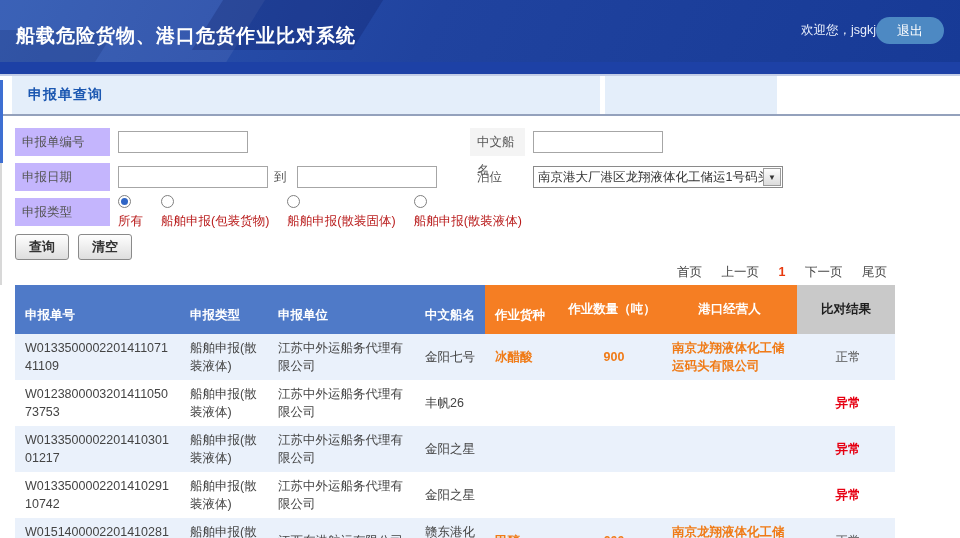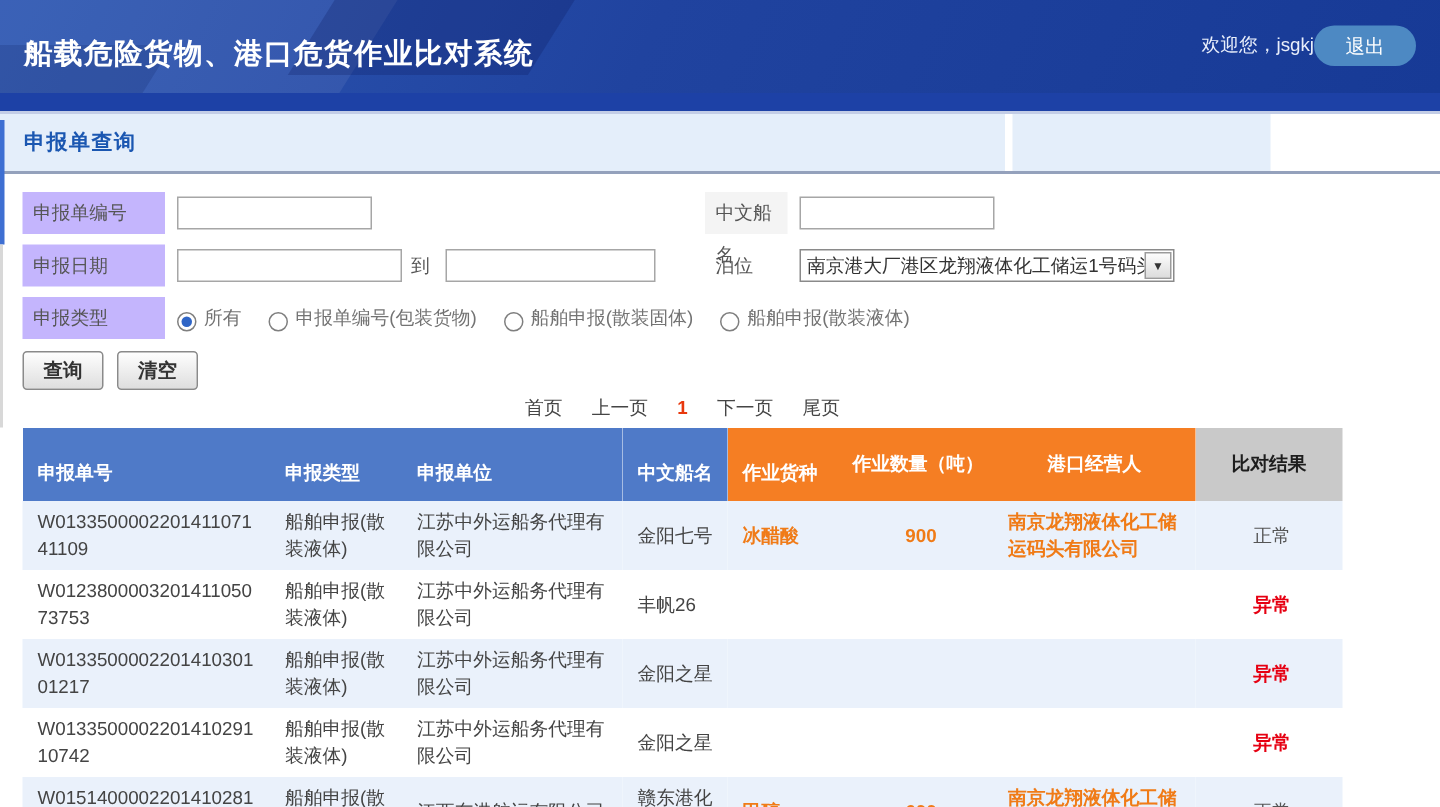--- a/index.html
+++ b/index.html
@@ -34,21 +34,21 @@
   .header-right { position:absolute; right:16px; top:17px; display:flex; align-items:center; }
   .welcome { color:#e9effb; font-size:12.5px; }
   .logout-btn {
     background:#4d89c3; color:#fff; font-size:13px; line-height:1;
     padding:7px 21px; border-radius:14px; border:none; cursor:pointer;
   }
 
   
   .top-bar { height:14px; background:#1d41a6; border-bottom:2px solid #c3cde6; }
   .tabs-row { height:40px; background:#fff; border-bottom:2px solid #94a1bc; display:flex; }
-  .tab-main { width:670px; background:#e4eefa; display:flex; align-items:center; }
+  .tab-main { margin-left:12px; width:588px; background:#e4eefa; display:flex; align-items:center; }
   .section-title { color:#1b57b1; font-weight:bold; font-size:14px; padding-left:16px; letter-spacing:1px; }
   .tab-side { margin-left:5px; width:172px; background:#e4eefa; }
 
   
   .left-strip-blue { position:absolute; left:0; top:80px; width:3px; height:83px; background:#3e6fd2; }
   .left-strip-gray { position:absolute; left:0; top:163px; width:2px; height:122px; background:#d8d8d8; }
 
   
   .form-area { position:relative; padding:12px 0 0 15px; }
   .form-row { position:relative; display:flex; align-items:center; height:28px; margin-bottom:7px; }
@@ -74,38 +74,38 @@
   }
   .select-text { flex:1; font-size:12.5px; color:#333; padding-left:4px; white-space:nowrap; overflow:hidden; }
   .select-arrow {
     width:18px; height:18px; margin-right:1px; background:linear-gradient(#fdfdfd,#dcdcdc);
     border:1px solid #9b9b9b; display:flex; align-items:center; justify-content:center;
     font-size:8px; color:#333;
   }
 
   
   .radio-group { display:flex; align-items:center; margin-left:8px; gap:18px; }
-  .radio-item { display:flex; align-items:flex-end; gap:5px; cursor:pointer; font-size:12.5px; color:#737373; }
+  .radio-item { display:flex; align-items:flex-start; gap:5px; cursor:pointer; font-size:12.5px; color:#b91c1c;flex-direction:column; }
   .radio-circle {
     width:13px; height:13px; border:1px solid #7f7f7f; border-radius:50%; background:#fff;
     display:inline-flex; align-items:center; justify-content:center; flex:0 0 auto;
   }
   .radio-circle.checked::after {
     content:''; width:7px; height:7px; border-radius:50%; background:#2f65c6; display:block;
   }
 
   
   .button-row { margin:8px 0 0 15px; height:26px; display:flex; gap:9px; }
   .btn {
     font-size:13px; color:#333; background:linear-gradient(#fefefe,#dedede);
     border:1px solid #8a8a8a; border-radius:3px; padding:3px 13px; cursor:pointer; font-weight:bold;
   }
 
   
-  .pagination { width:880px; margin:4px 0 2px 15px; text-align:center; font-size:12.5px; color:#454545; height:19px; }
+  .pagination { width:880px; margin:4px 0 2px 15px; text-align:right; font-size:12.5px; color:#454545; height:19px; }
   .page-link { margin:0 8px; cursor:pointer; color:#454545; text-decoration:none; }
   .page-current { color:#e8380d; font-weight:bold; margin:0 8px; }
 
   
   table { width:880px; margin-left:15px; border-collapse:collapse; table-layout:fixed; font-size:12.5px; }
   th { height:27px; color:#fff; font-weight:bold; text-align:left; padding:11px 4px 0 10px; white-space:nowrap; overflow:hidden; }
   th.th-blue   { background:#4f7ac8; }
   th.th-orange { background:#f57e23; }
   th.th-gray   { background:#c9c9c9; color:#1d1d1d; text-align:center; padding:16px; }
   th.th-center { text-align:center; padding:0; }
@@ -170,21 +170,21 @@
 
   <div class="form-row">
     <span class="f-label">申报类型</span>
     <span class="radio-group">
         <span class="radio-item">
           <span class="radio-circle checked"></span>
           <span>所有</span>
         </span>
         <span class="radio-item">
           <span class="radio-circle"></span>
-          <span>申报单编号(包装货物)</span>
+          <span>船舶申报(包装货物)</span>
         </span>
         <span class="radio-item">
           <span class="radio-circle"></span>
           <span>船舶申报(散装固体)</span>
         </span>
         <span class="radio-item">
           <span class="radio-circle"></span>
           <span>船舶申报(散装液体)</span>
         </span>
       </span>

